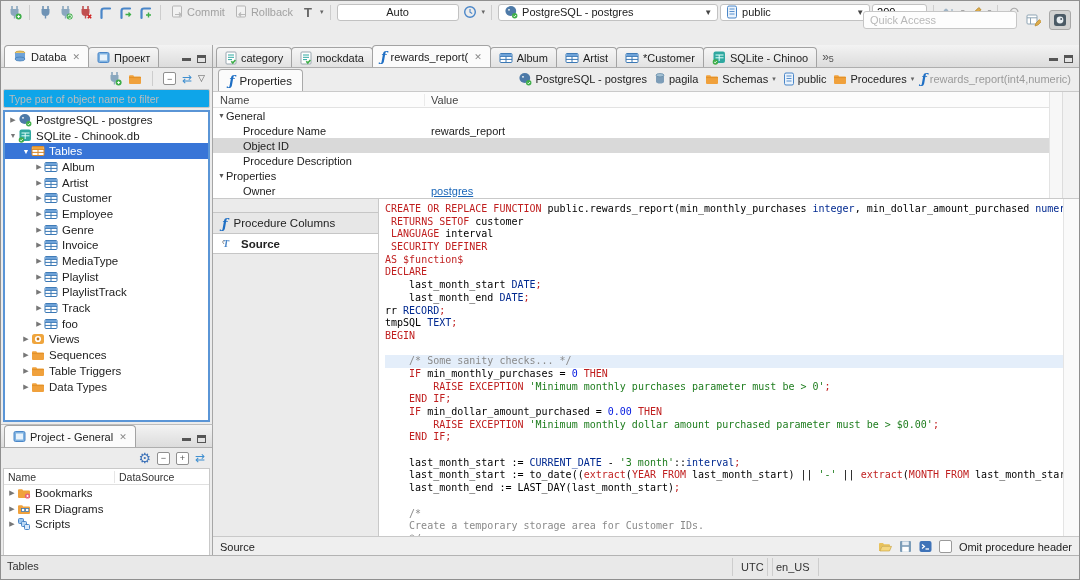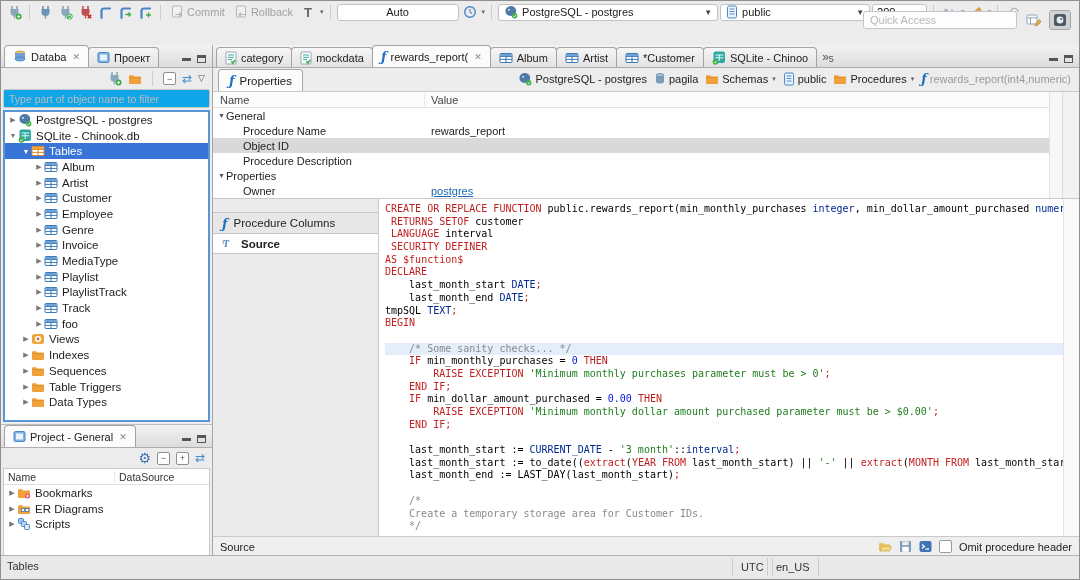--- a/index.html
+++ b/index.html
@@ -510,30 +510,20 @@
           <span class="lbl">Views</span>
         </div>
         <div class="trow" style="padding-left: 16px;">
           <span class="arr">▶</span>
           <span class="ic">
             <svg width="14" height="12" viewBox="0 0 14 12">
               <path d="M1 3.2q0-1 1-1h3.2l1 1.2H12q1 0 1 1v5.6q0 1-1 1H2q-1 0-1-1z" fill="#f0a13c"></path>
               <path d="M1 4.6h12" stroke="#dd8d22" stroke-width="0.8"></path>
             </svg>
           </span>
-          <span class="lbl">Indexes</span>
-        </div>
-        <div class="trow" style="padding-left: 16px;">
-          <span class="arr">▶</span>
-          <span class="ic">
-            <svg width="14" height="12" viewBox="0 0 14 12">
-              <path d="M1 3.2q0-1 1-1h3.2l1 1.2H12q1 0 1 1v5.6q0 1-1 1H2q-1 0-1-1z" fill="#f0a13c"></path>
-              <path d="M1 4.6h12" stroke="#dd8d22" stroke-width="0.8"></path>
-            </svg>
-          </span>
           <span class="lbl">Sequences</span>
         </div>
         <div class="trow" style="padding-left: 16px;">
           <span class="arr">▶</span>
           <span class="ic">
             <svg width="14" height="12" viewBox="0 0 14 12">
               <path d="M1 3.2q0-1 1-1h3.2l1 1.2H12q1 0 1 1v5.6q0 1-1 1H2q-1 0-1-1z" fill="#f0a13c"></path>
               <path d="M1 4.6h12" stroke="#dd8d22" stroke-width="0.8"></path>
             </svg>
           </span>
@@ -837,20 +827,21 @@
       <div class="code" id="code">
         <div class="code-ruler"></div>
       <div class="cl"><span class="k">CREATE OR REPLACE FUNCTION</span><span class="p"> public.rewards_report(min_monthly_purchases </span><span class="t">integer</span><span class="p">, min_dollar_amount_purchased </span><span class="t">numeric</span><span class="p">)</span></div>
           <div class="cl"><span class="p"> </span><span class="k">RETURNS SETOF</span><span class="p"> customer</span></div>
           <div class="cl"><span class="p"> </span><span class="k">LANGUAGE</span><span class="p"> interval</span></div>
           <div class="cl"><span class="p"> </span><span class="k">SECURITY DEFINER</span></div>
           <div class="cl"><span class="k">AS</span><span class="p"> </span><span class="k">$function$</span></div>
           <div class="cl"><span class="k">DECLARE</span></div>
           <div class="cl"><span class="p">    last_month_start </span><span class="t">DATE</span><span class="k">;</span></div>
           <div class="cl"><span class="p">    last_month_end </span><span class="t">DATE</span><span class="k">;</span></div>
+          <div class="cl"><span class="p">rr </span><span class="t">RECORD</span><span class="k">;</span></div>
           <div class="cl"><span class="p">tmpSQL </span><span class="t">TEXT</span><span class="k">;</span></div>
           <div class="cl"><span class="k">BEGIN</span></div>
           <div class="cl">&nbsp;</div>
           <div class="cl hl"><span class="c">    /* Some sanity checks... */</span></div>
           <div class="cl"><span class="p">    </span><span class="k">IF</span><span class="p"> min_monthly_purchases = </span><span class="n">0</span><span class="p"> </span><span class="k">THEN</span></div>
           <div class="cl"><span class="p">        </span><span class="k">RAISE EXCEPTION</span><span class="p"> </span><span class="s">'Minimum monthly purchases parameter must be &gt; 0'</span><span class="k">;</span></div>
           <div class="cl"><span class="p">    </span><span class="k">END IF;</span></div>
           <div class="cl"><span class="p">    </span><span class="k">IF</span><span class="p"> min_dollar_amount_purchased = </span><span class="n">0.00</span><span class="p"> </span><span class="k">THEN</span></div>
           <div class="cl"><span class="p">        </span><span class="k">RAISE EXCEPTION</span><span class="p"> </span><span class="s">'Minimum monthly dollar amount purchased parameter must be &gt; $0.00'</span><span class="k">;</span></div>
           <div class="cl"><span class="p">    </span><span class="k">END IF;</span></div>

